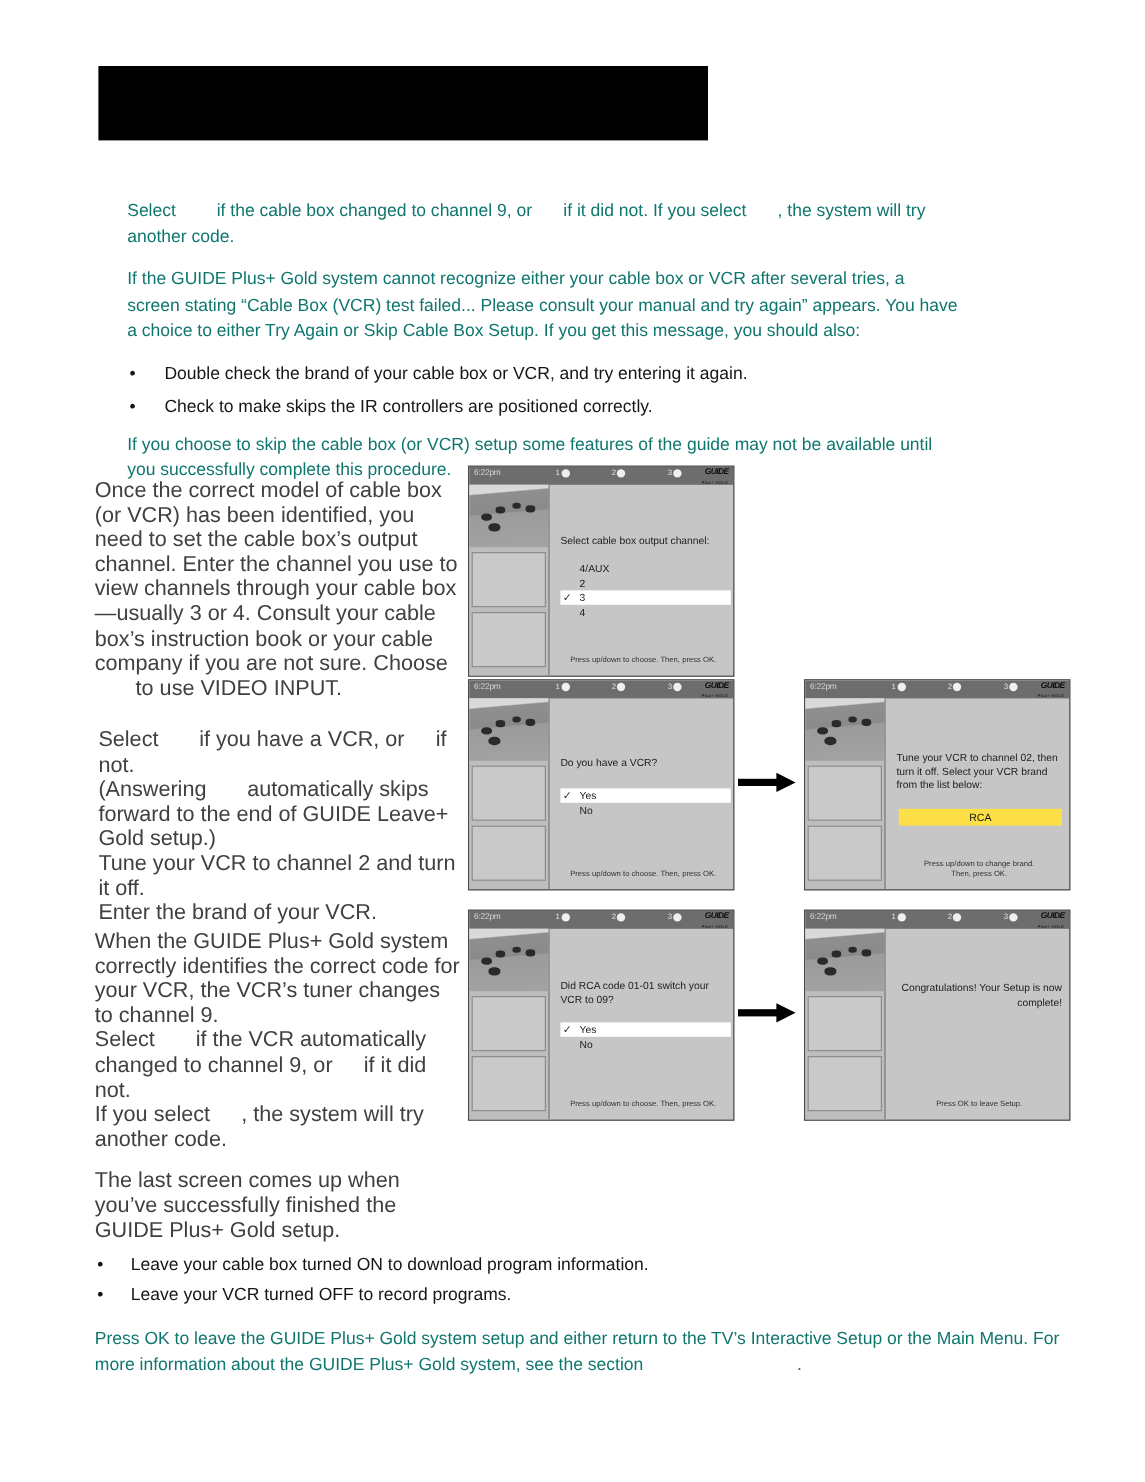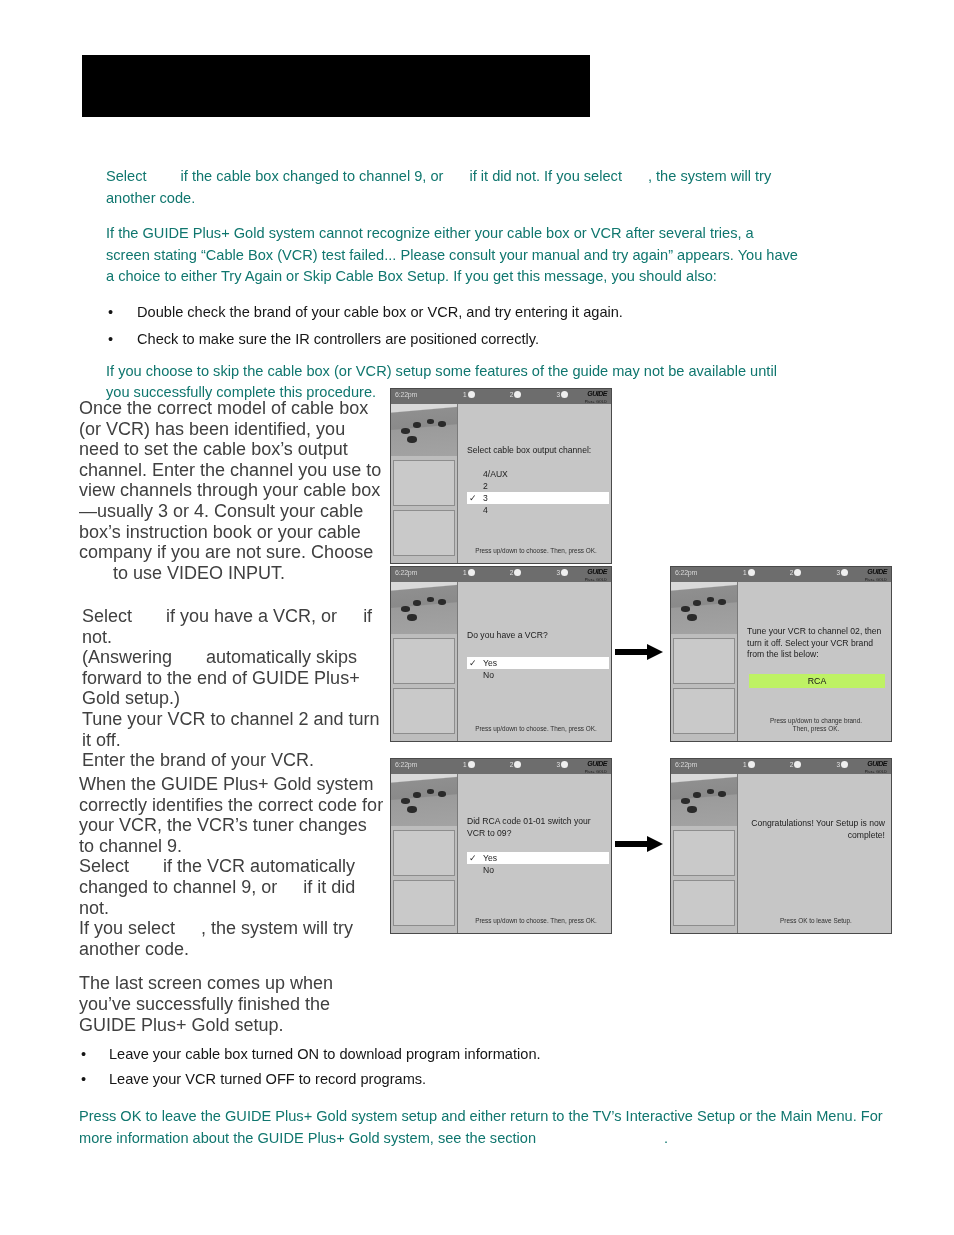--- a/index.html
+++ b/index.html
@@ -236,21 +236,21 @@
     top: 0;
     font-size: 9px;
     color: #2b2b2b;
   }
   .tv-brandbox {
     position: absolute;
     left: 10px;
     right: 6px;
     height: 14px;
     line-height: 14px;
-    background: #bef264;
+    background: #fde047;
     text-align: center;
     font-size: 8.8px;
     color: #141414;
   }
   .tv-hint {
     position: absolute;
     left: 6px;
     right: 4px;
     bottom: 8px;
     text-align: center;
@@ -307,21 +307,21 @@
 
   <p class="p">If the GUIDE Plus+ Gold system cannot recognize either your cable box or VCR after several tries, a screen stating “Cable Box (VCR) test failed... Please consult your manual and try again” appears. You have a choice to either Try Again or Skip Cable Box Setup. If you get this message, you should also:</p>
 
   <ul class="bullets">
     <li>
       <span class="bullet-dot">•</span>
       <span>Double check the brand of your cable box or VCR, and try entering it again.</span>
     </li>
     <li>
       <span class="bullet-dot">•</span>
-      <span>Check to make sure the IR controllers are positioned correctly.</span>
+      <span>Check to make skips the IR controllers are positioned correctly.</span>
     </li>
   </ul>
 
   <p class="p" style="margin-top:10px;">If you choose to skip the cable box (or VCR) setup some features of the guide may not be available until you successfully complete this procedure.</p>
 </div>
 
 <div class="figure-row row-1">
 
   <div class="caption cap-1">
     <p><span>Once the correct model of cable box (or VCR) has been identified, you need to set the cable box’s output channel. Enter the channel you use to view channels through your cable box—usually 3 or 4. Consult your cable box’s instruction book or your cable company if you are not sure. Choose</span><span class="gap"></span><span>to use VIDEO INPUT.</span></p>
@@ -366,21 +366,21 @@
         <div class="tv-option"><span>4</span></div>
       </div>
       <div class="tv-hint">Press up/down to choose. Then, press OK.</div>
     </div>
   </div>
 </div>
 
 <div class="figure-row row-2">
 
   <div class="caption cap-2">
-    <p><span>Select</span><span class="gap"></span><span>if you have a VCR, or</span><span class="gap-sm"></span><span>if not.</span><br><span>(Answering</span><span class="gap"></span><span>automatically skips forward to the end of  GUIDE Plus+ Gold setup.)</span><br><span>Tune your VCR to channel 2 and turn it off.</span><br><span>Enter the brand of your VCR.</span></p>
+    <p><span>Select</span><span class="gap"></span><span>if you have a VCR, or</span><span class="gap-sm"></span><span>if not.</span><br><span>(Answering</span><span class="gap"></span><span>automatically skips forward to the end of  GUIDE Leave+ Gold setup.)</span><br><span>Tune your VCR to channel 2 and turn it off.</span><br><span>Enter the brand of your VCR.</span></p>
   </div>
 
   <div class="tv tv-left">
     <div class="tv-topbar">
       <span class="tv-time">6:22pm</span>
       <span class="tv-steps">
         <span class="tv-step">
             <span class="tv-step-num">1</span>
             <span class="tv-step-dot"></span>
           </span>

